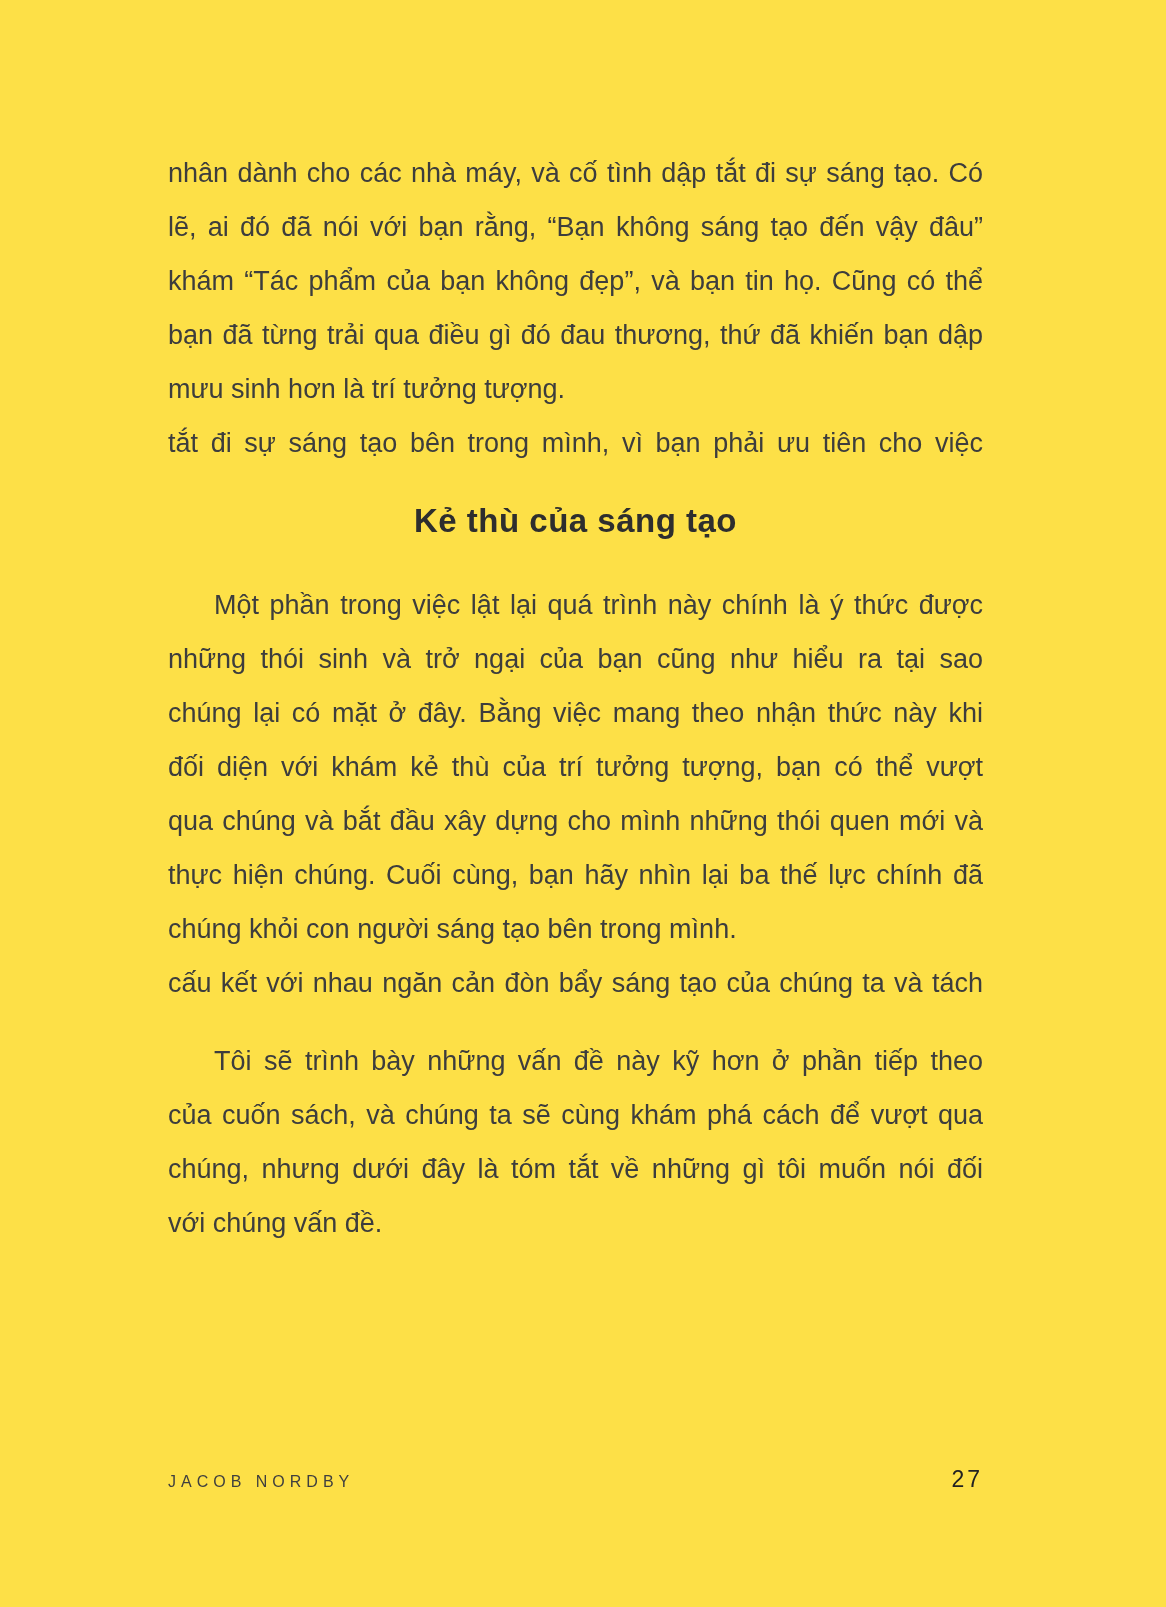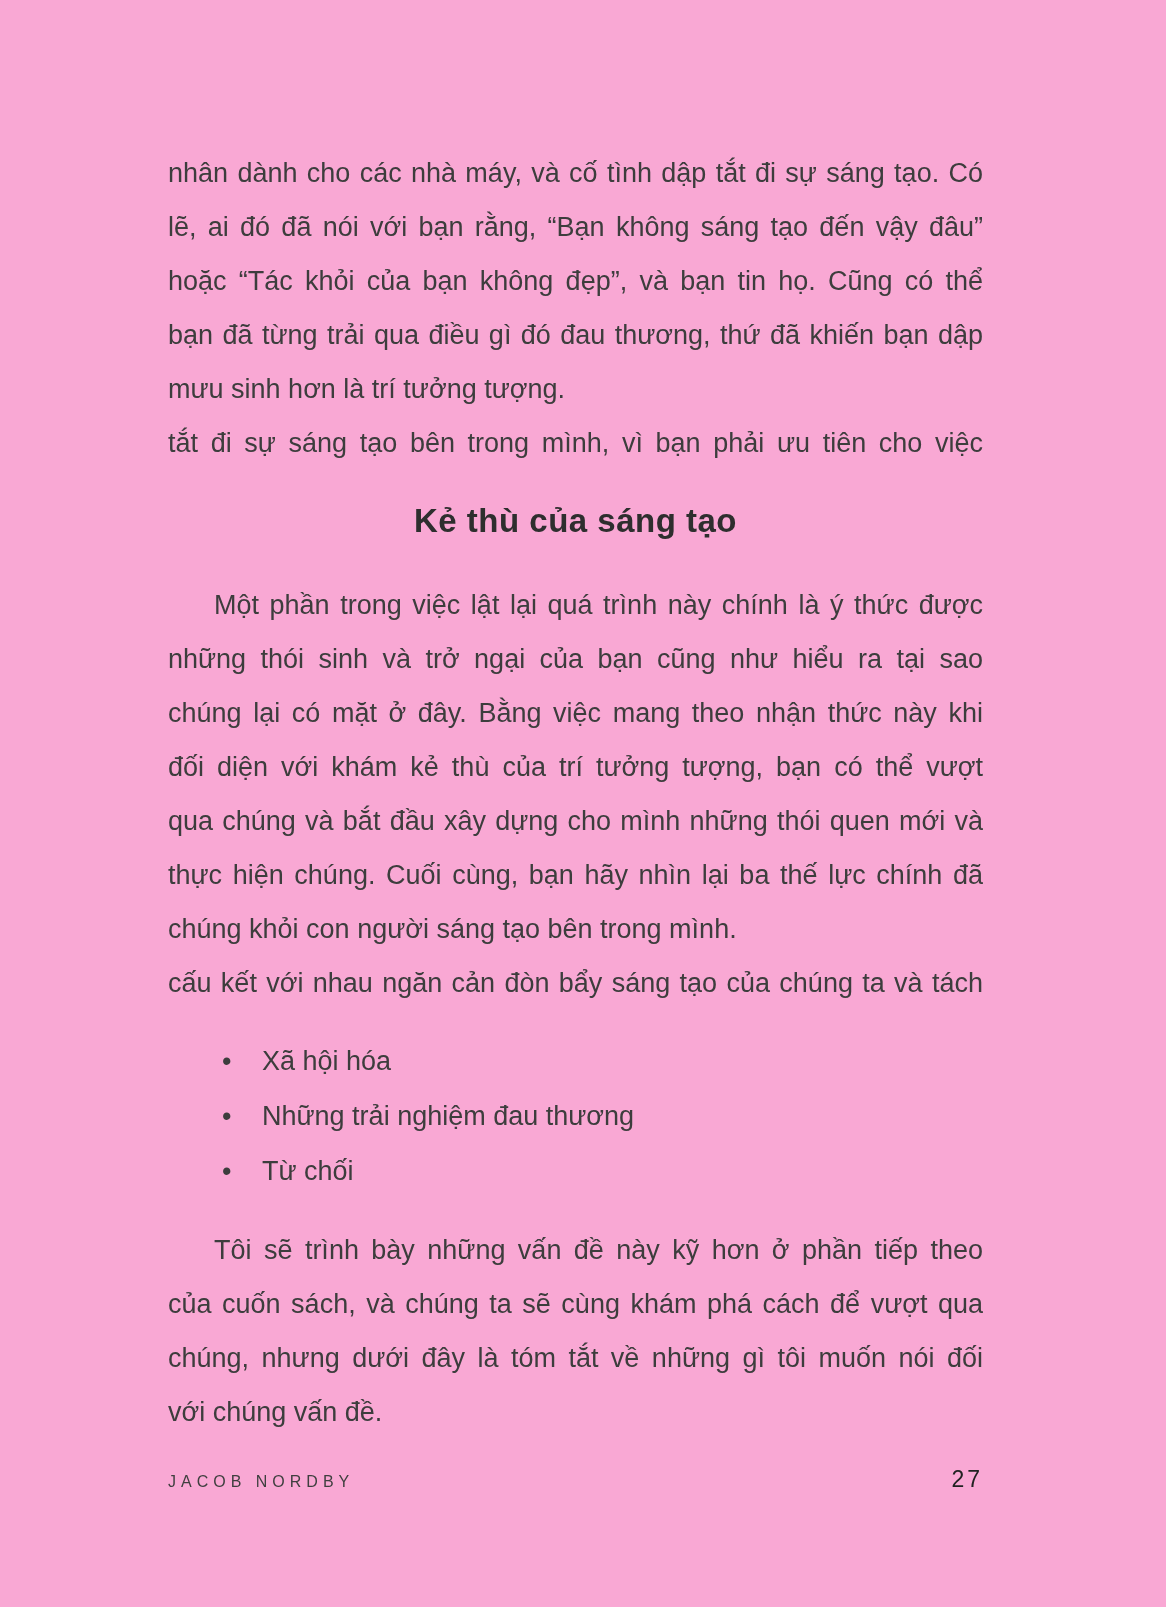--- a/index.html
+++ b/index.html
@@ -4,21 +4,21 @@
 <style>
   html, body {
     margin: 0;
     padding: 0;
     background: #ffffff;
   }
   .page {
     position: relative;
     width: 1166px;
     height: 1607px;
-    background: #f9a8d4;
+    background: #fde047;
     overflow: hidden;
     font-family: "Liberation Sans", "DejaVu Sans", sans-serif;
   }
   .text-col {
     position: absolute;
     left: 168px;
     top: 146px;
     width: 815px;
     color: #3d3d3d;
     font-size: 27px;
@@ -85,50 +85,39 @@
 </style>
 </head>
 <body>
 
 <div class="page">
   <div class="text-col">
 
     <div>
       <div class="line">nhân dành cho các nhà máy, và cố tình dập tắt đi sự sáng tạo. Có</div>
       <div class="line">lẽ, ai đó đã nói với bạn rằng, “Bạn không sáng tạo đến vậy đâu”</div>
-      <div class="line">hoặc “Tác khỏi của bạn không đẹp”, và bạn tin họ. Cũng có thể</div>
+      <div class="line">khám “Tác phẩm của bạn không đẹp”, và bạn tin họ. Cũng có thể</div>
       <div class="line">bạn đã từng trải qua điều gì đó đau thương, thứ đã khiến bạn dập</div>
       <div class="line last">mưu sinh hơn là trí tưởng tượng.</div>
       <div class="line">tắt đi sự sáng tạo bên trong mình, vì bạn phải ưu tiên cho việc</div>
     </div>
 
     <div class="section-heading">Kẻ thù của sáng tạo</div>
 
     <div>
       <div class="line indent">Một phần trong việc lật lại quá trình này chính là ý thức được</div>
       <div class="line">những thói sinh và trở ngại của bạn cũng như hiểu ra tại sao</div>
       <div class="line">chúng lại có mặt ở đây. Bằng việc mang theo nhận thức này khi</div>
       <div class="line">đối diện với khám kẻ thù của trí tưởng tượng, bạn có thể vượt</div>
       <div class="line">qua chúng và bắt đầu xây dựng cho mình những thói quen mới và</div>
       <div class="line">thực hiện chúng. Cuối cùng, bạn hãy nhìn lại ba thế lực chính đã</div>
       <div class="line last">chúng khỏi con người sáng tạo bên trong mình.</div>
       <div class="line">cấu kết với nhau ngăn cản đòn bẩy sáng tạo của chúng ta và tách</div>
     </div>
 
-    <div class="bullet-list">
-      <div class="bullet-row">
-        <span class="bullet">•</span><span>Xã hội hóa</span>
-      </div>
-      <div class="bullet-row">
-        <span class="bullet">•</span><span>Những trải nghiệm đau thương</span>
-      </div>
-      <div class="bullet-row">
-        <span class="bullet">•</span><span>Từ chối</span>
-      </div>
-    </div>
 
     <div class="para3">
       <div class="line indent">Tôi sẽ trình bày những vấn đề này kỹ hơn ở phần tiếp theo</div>
       <div class="line">của cuốn sách, và chúng ta sẽ cùng khám phá cách để vượt qua</div>
       <div class="line">chúng, nhưng dưới đây là tóm tắt về những gì tôi muốn nói đối</div>
       <div class="line last">với chúng vấn đề.</div>
     </div>
 
   </div>
 

